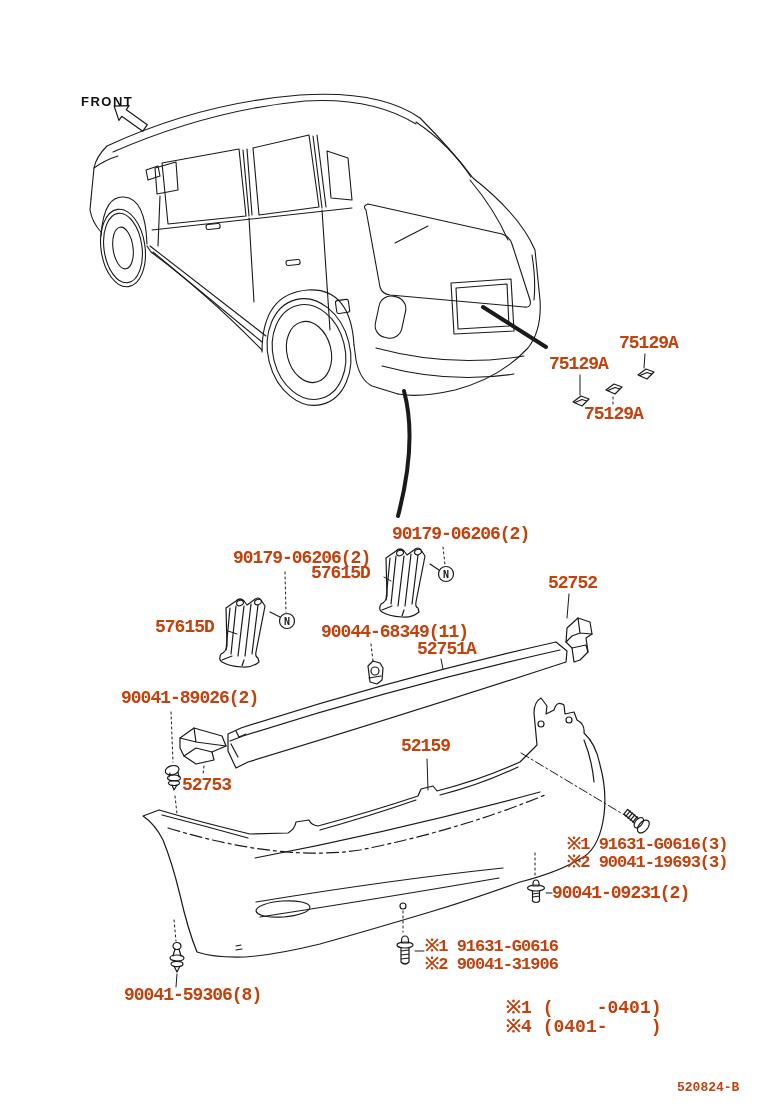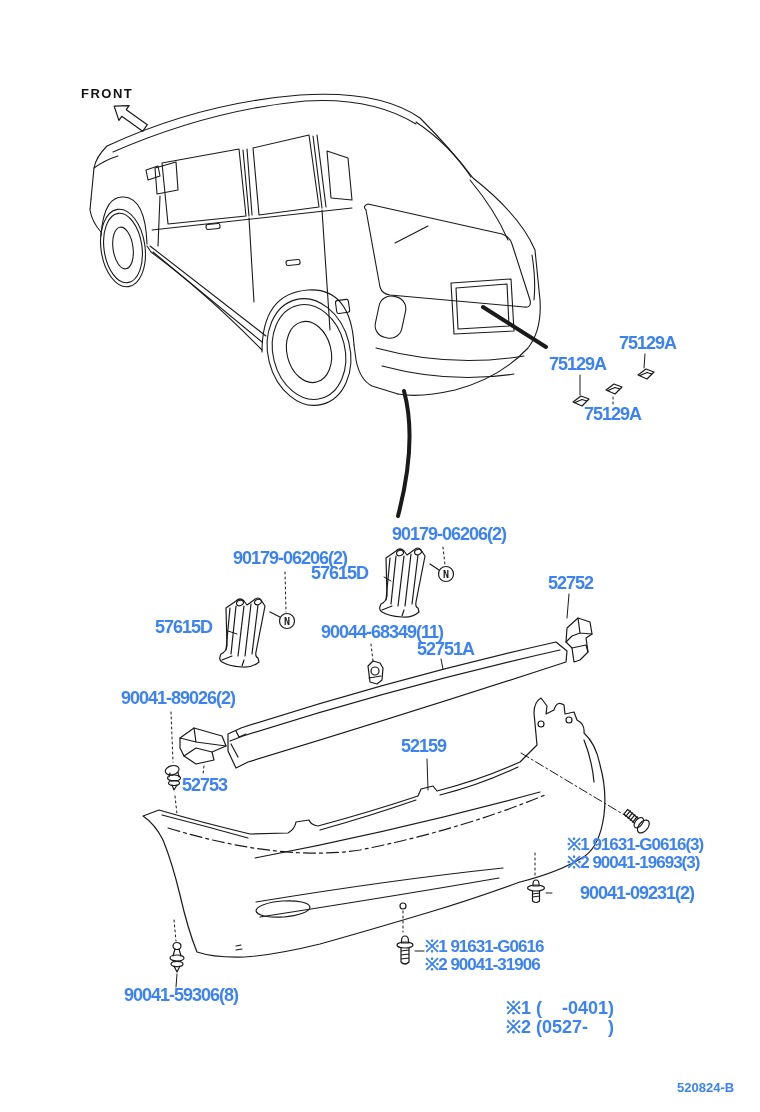--- a/index.html
+++ b/index.html
@@ -1,26 +1,26 @@
 <!DOCTYPE html>
 <html><head>
 <meta charset="utf-8">
 <style>
   html,body{margin:0;padding:0;background:#ffffff;}
   .page{position:relative;width:760px;height:1112px;background:#fff;overflow:hidden;
         font-family:"DejaVu Sans Mono","DejaVu Sans",monospace;}
   svg{position:absolute;left:0;top:0;}
-  .lbl{position:absolute;font-family:Liberation Sans, sans-serif;
-       font-weight:bold;font-size:18px;line-height:1;color:#3b82f6;white-space:pre;
+  .lbl{position:absolute;font-family:Liberation Mono, monospace;
+       font-weight:bold;font-size:18px;line-height:1;color:#c2410c;white-space:pre;
        letter-spacing:-1px;}
   .lbl.sm{font-size:17px;}
   .lbl.note{font-size:18px;letter-spacing:0;}
   .lbl.doc{font-size:13px;letter-spacing:0;text-align:center;}
   .front{position:absolute;font-family:"Liberation Sans","DejaVu Sans",sans-serif;
-         font-weight:bold;font-size:13px;letter-spacing:1.5px;color:#111;}
+         font-weight:bold;font-size:13px;letter-spacing:1.5px;color:#111;margin-top:8px;}
 </style>
 </head>
 <body>
 
 <div class="page">
 
 <svg width="760" height="1112" viewBox="0 0 760 1112" fill="none" stroke="#1a1a1a" stroke-width="1.2" stroke-linecap="round" stroke-linejoin="round">
 
   <defs>
     <g id="bracket57615">
@@ -230,24 +230,24 @@
 
 <div class="lbl" style="left:321px;top:623px">90044-68349(11)</div>
 <div class="lbl" style="left:417px;top:640px">52751A</div>
 <div class="lbl" style="left:548px;top:574px">52752</div>
 <div class="lbl" style="left:121px;top:689px">90041-89026(2)</div>
 <div class="lbl" style="left:182px;top:776px">52753</div>
 <div class="lbl" style="left:401px;top:737px">52159</div>
 
 <div class="lbl sm" style="left:567px;top:836px">※1 91631-G0616(3)</div>
 <div class="lbl sm" style="left:567px;top:854px">※2 90041-19693(3)</div>
-<div class="lbl" style="left:580px;top:884px">90041-09231(2)</div>
+<div class="lbl" style="left:552px;top:884px">90041-09231(2)</div>
 
 <div class="lbl sm" style="left:425px;top:938px">※1 91631-G0616</div>
 <div class="lbl sm" style="left:425px;top:956px">※2 90041-31906</div>
 <div class="lbl" style="left:124px;top:986px">90041-59306(8)</div>
 
 <div class="lbl note" style="left:506px;top:999px">※1 (    -0401)</div>
-<div class="lbl note" style="left:506px;top:1018px">※2 (0527-    )</div>
+<div class="lbl note" style="left:506px;top:1018px">※4 (0401-    )</div>
 
 <div class="lbl doc" style="left:677px;top:1081px">520824-B</div>
 
 </div>
 
 </body></html>

